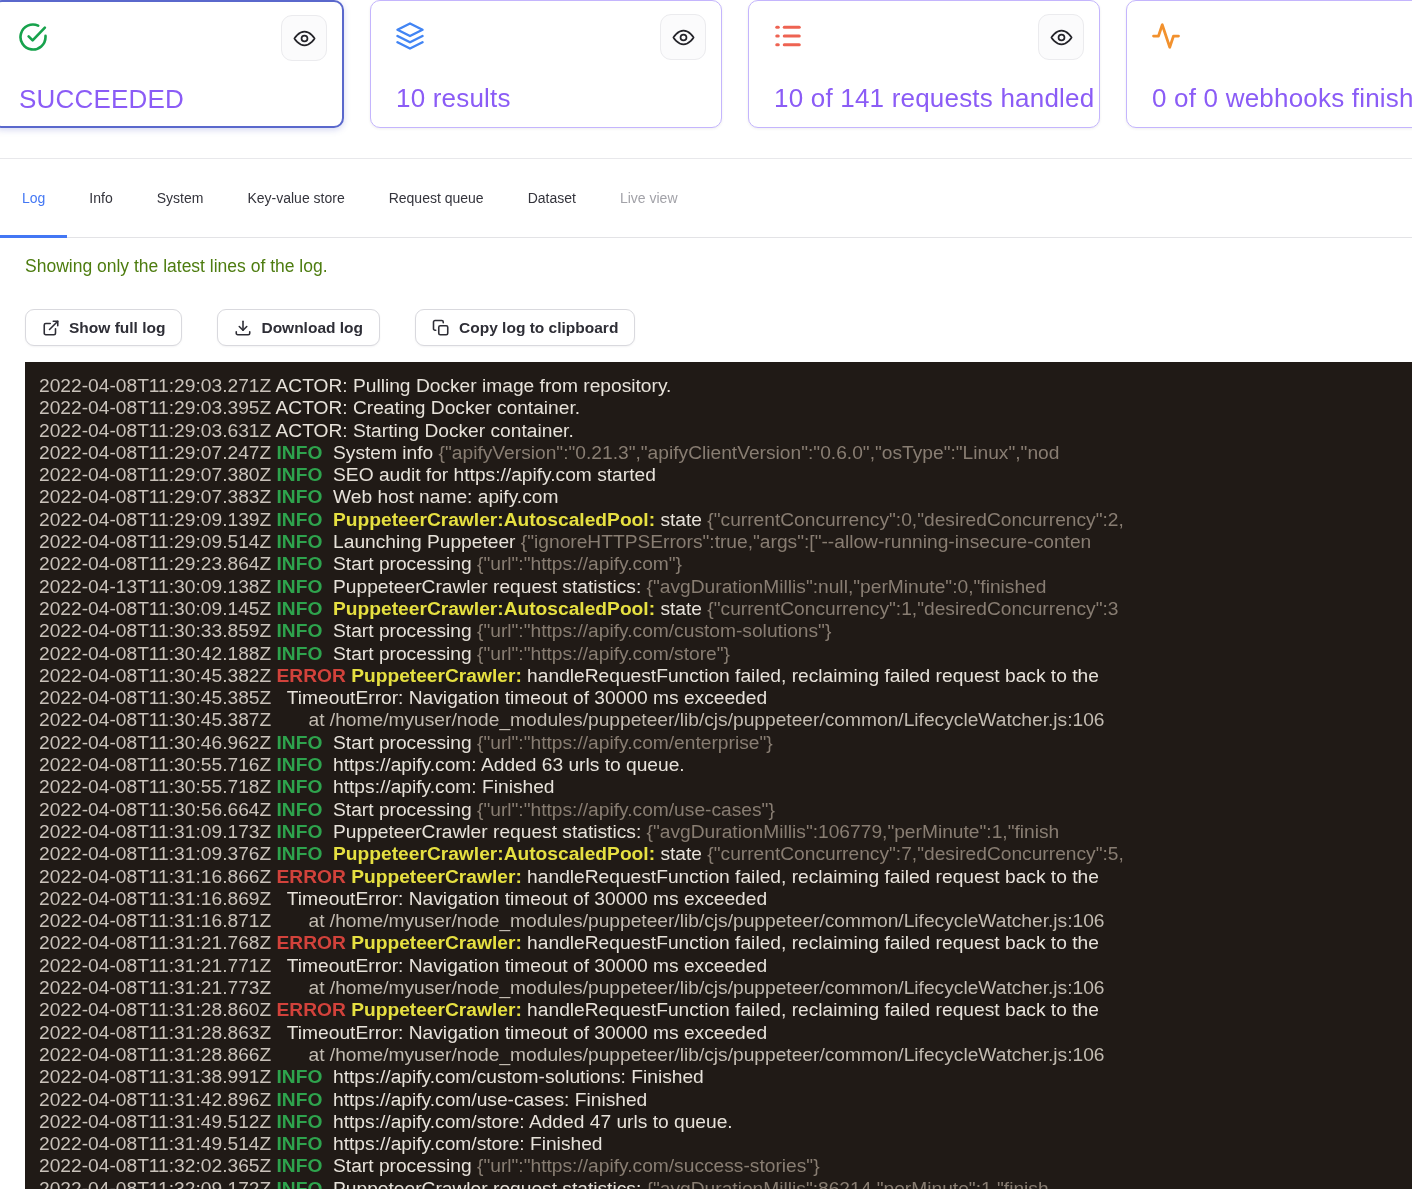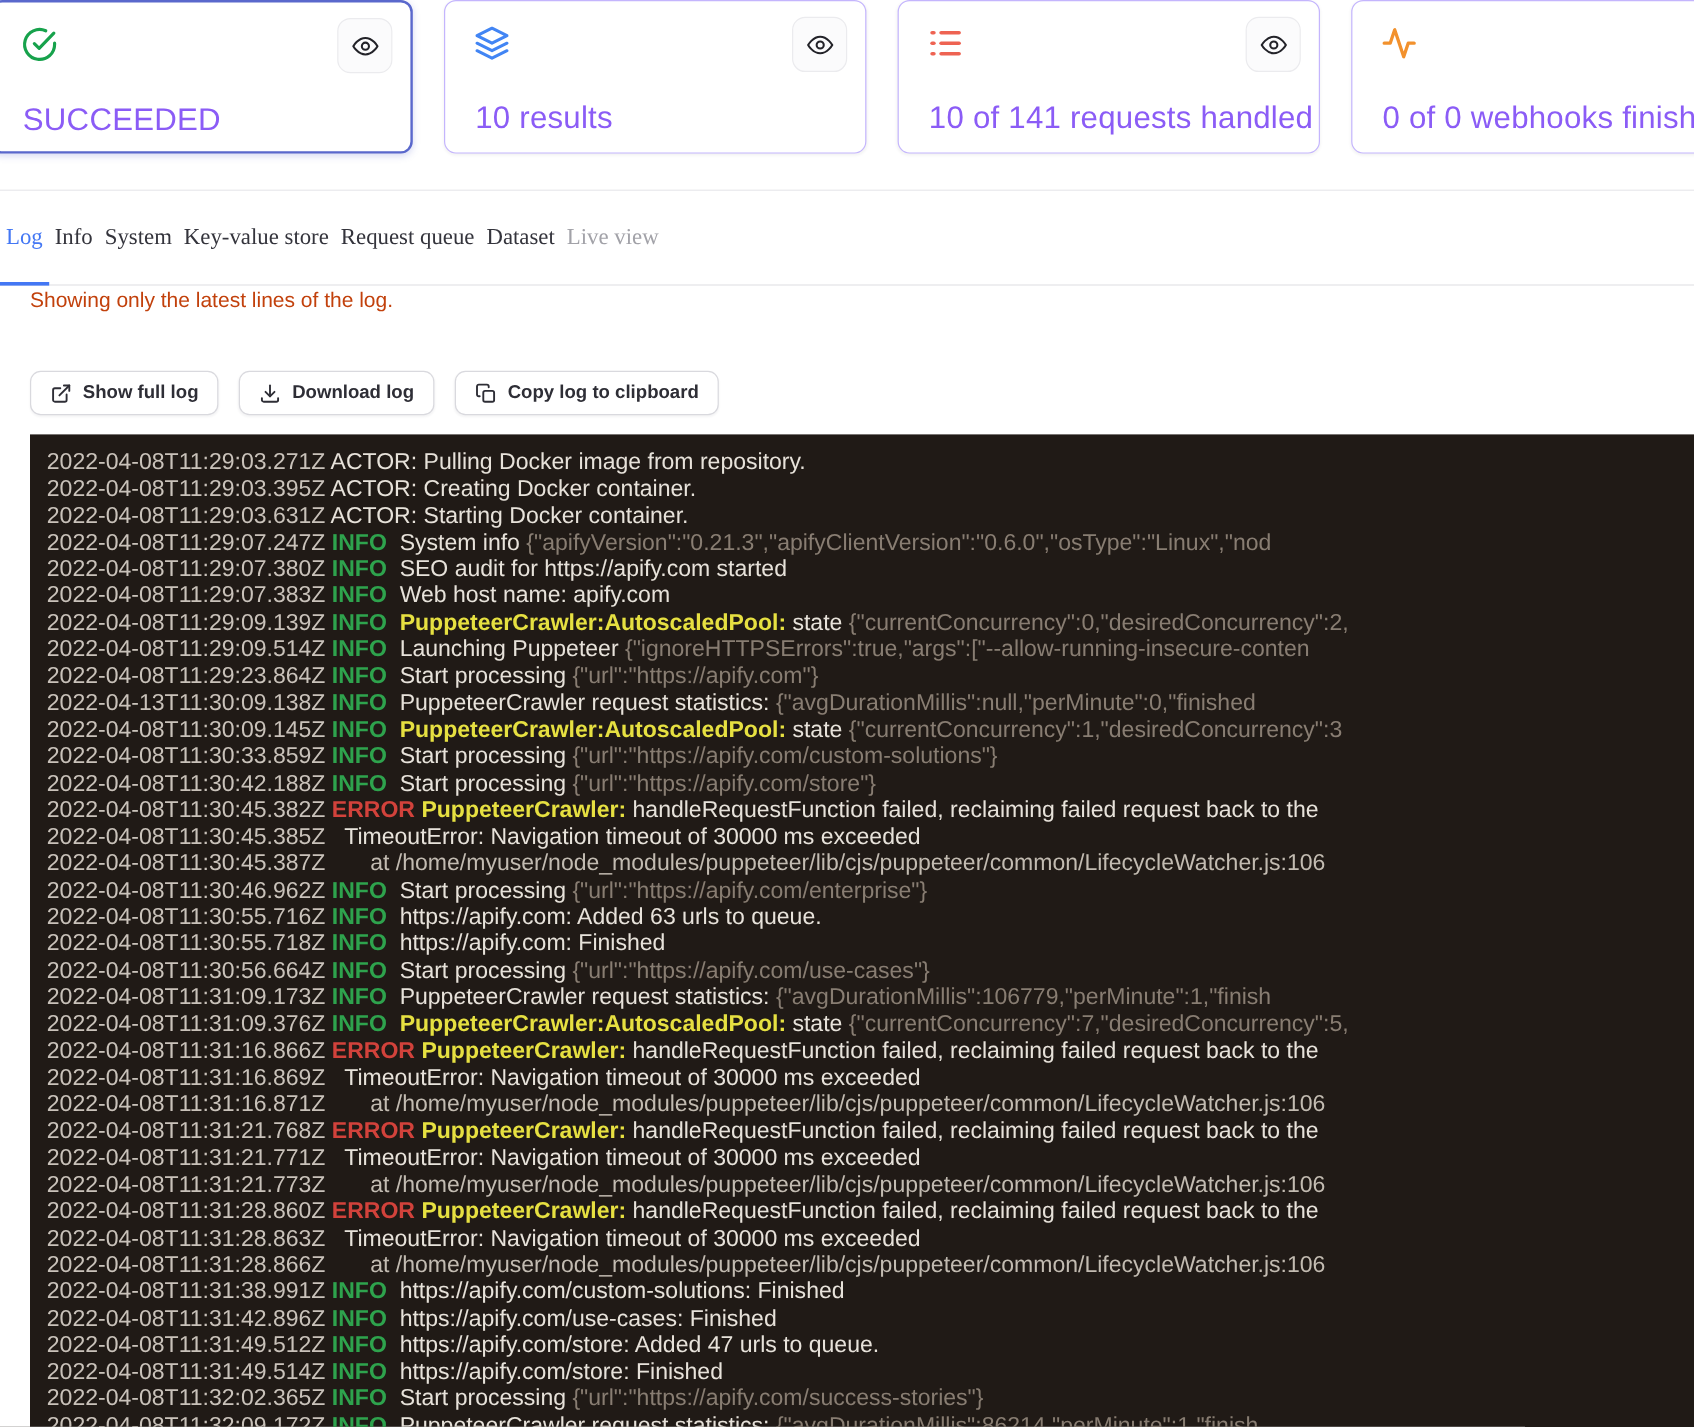--- a/index.html
+++ b/index.html
@@ -27,31 +27,31 @@
     position:absolute;left:25px;top:82px;font-size:26px;color:#8b5cf6;
     letter-spacing:.2px;white-space:nowrap;
   }
   
   .tab-bar{
     position:absolute;top:158px;left:0;width:1412px;height:80px;box-sizing:border-box;
     background:#fff;border-top:1px solid #e8e8eb;border-bottom:1px solid #e3e3e6;
     display:flex;align-items:stretch;
   }
   .tab{
-    position:relative;display:flex;align-items:center;padding:0 5px;
-    font-size:19px;color:#34343c;cursor:pointer;white-space:nowrap;font-family:Liberation Serif, serif;
+    position:relative;display:flex;align-items:center;padding:0 22px;
+    font-size:14px;color:#34343c;cursor:pointer;white-space:nowrap;
   }
   .tab.active{color:#4377f4;}
   .tab.active::after{
     content:"";position:absolute;left:0;right:0;bottom:-1px;height:3px;background:#4377f4;
   }
   .tab.disabled{color:#a2a2a8;cursor:default;}
   
-  .notice{position:absolute;top:240px;left:25px;font-size:17.5px;color:#c2410c;}
-  .btn-row{position:absolute;top:309px;left:25px;display:flex;gap:17px;}
+  .notice{position:absolute;top:256px;left:25px;font-size:17.5px;color:#4d7c0f;}
+  .btn-row{position:absolute;top:309px;left:25px;display:flex;gap:35px;}
   .log-btn{
     display:flex;align-items:center;gap:9px;height:37px;padding:0 16px;box-sizing:border-box;
     background:#fff;border:1px solid #d9d9de;border-radius:9px;cursor:pointer;
     font-family:"Liberation Sans",sans-serif;font-size:15.5px;font-weight:700;color:#2e2e36;
     box-shadow:0 1px 2px rgba(20,20,30,.05);white-space:nowrap;
   }
   .btn-icon{width:18px;height:18px;display:block;flex:none;}
   .btn-icon svg{width:18px;height:18px;display:block;}
   
   .log-panel{

